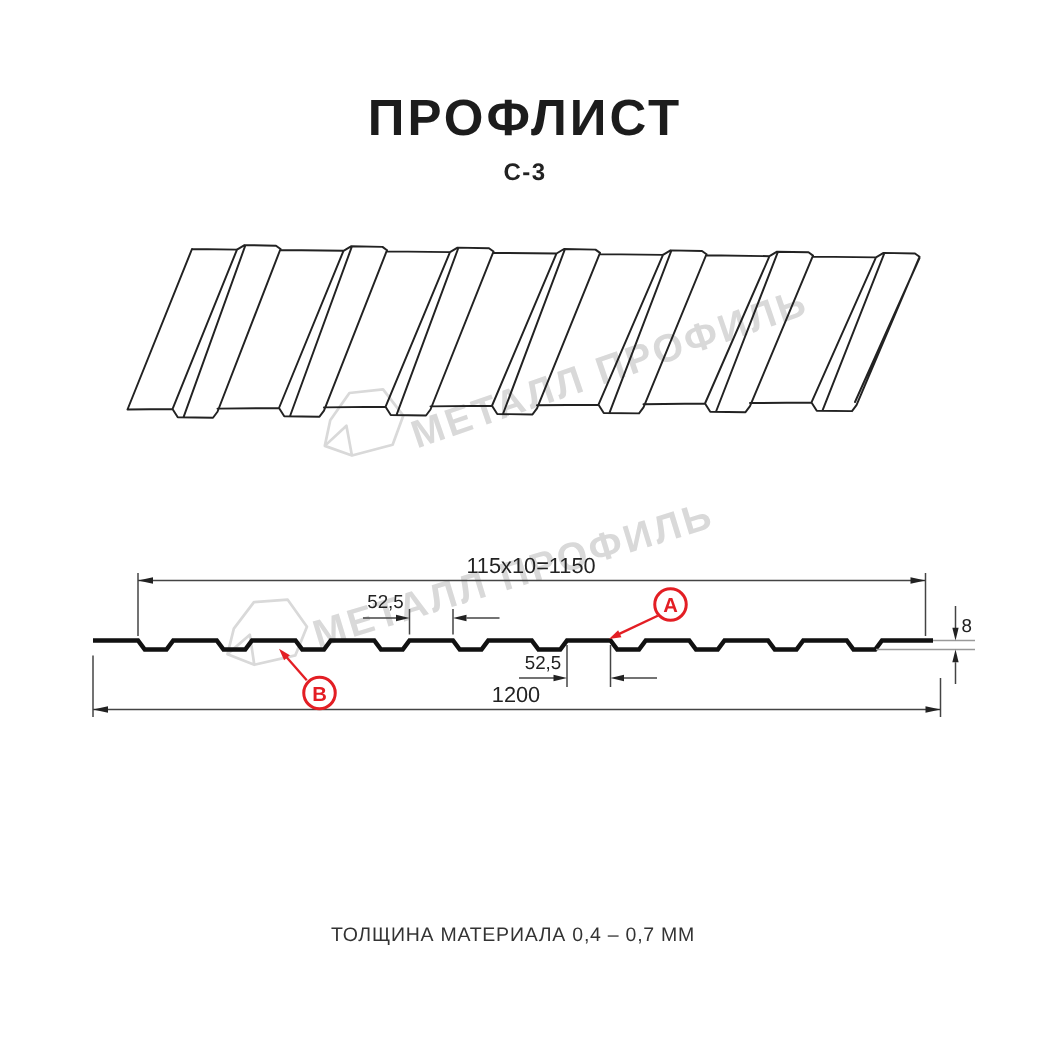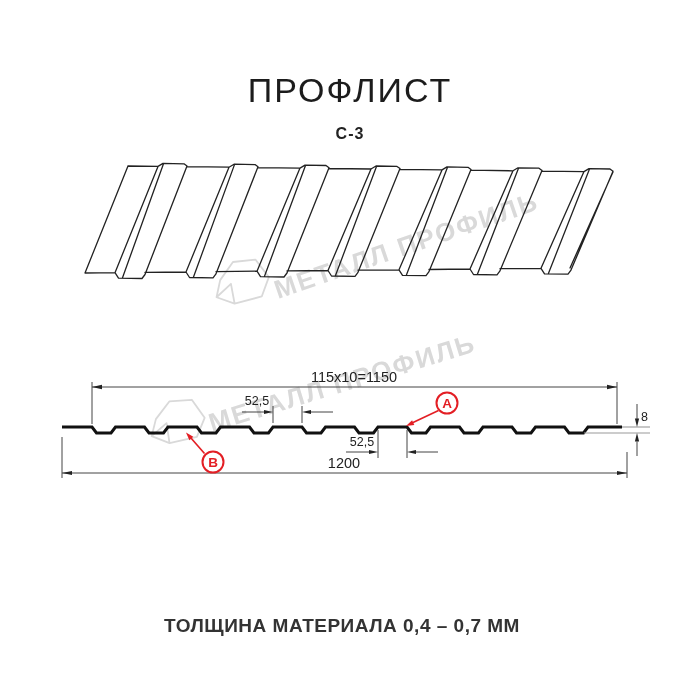--- a/index.html
+++ b/index.html
@@ -1,23 +1,23 @@
 <!DOCTYPE html>
 <html><head>
 <meta charset="utf-8">
 <style>
   html,body{margin:0;padding:0;background:#fff;}
   .page{position:relative;width:700px;height:700px;background:#fff;overflow:hidden;
         font-family:"Liberation Sans",sans-serif;}
   .hdr{position:absolute;top:56px;left:0;width:700px;text-align:center;}
-  .hdr h1{margin:15px;font-size:34px;font-weight:400;letter-spacing:2px;color:#1c1c1c;
+  .hdr h1{margin:4px;font-size:34px;font-weight:700;letter-spacing:2px;color:#1c1c1c;
           font-family:"Liberation Sans",sans-serif;}
   .hdr .model{margin-top:8px;font-size:16px;font-weight:700;letter-spacing:1px;color:#222;}
   .ftr{position:absolute;top:615px;left:0;width:684px;text-align:center;
-       font-size:19px;font-weight:700;letter-spacing:.5px;color:#333;}
+       font-size:13px;font-weight:400;letter-spacing:.5px;color:#333;}
   svg.drawing{position:absolute;left:0;top:0;}
   .dim{font:14.5px "Liberation Sans",sans-serif;fill:#222;}
   .dims{font:12.5px "Liberation Sans",sans-serif;fill:#222;}
   .call{font:bold 13.5px "Liberation Sans",sans-serif;fill:#e31e24;}
   .wm{font:bold 26px "Liberation Sans",sans-serif;fill:#d9d9d9;letter-spacing:2px;}
   .thin{stroke:#444;stroke-width:1;fill:none;}
   .gray{stroke:#9a9a9a;stroke-width:1.1;fill:none;}
   .red{stroke:#e31e24;stroke-width:1.6;fill:none;}
 </style>
 </head>

